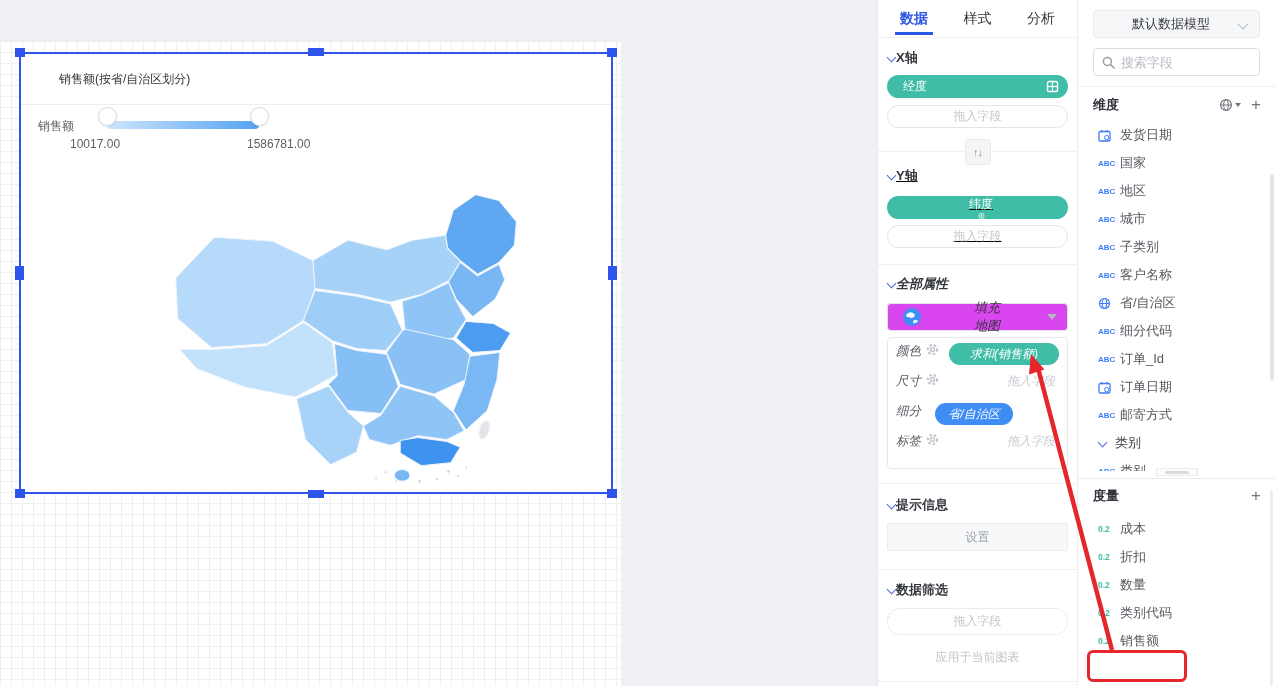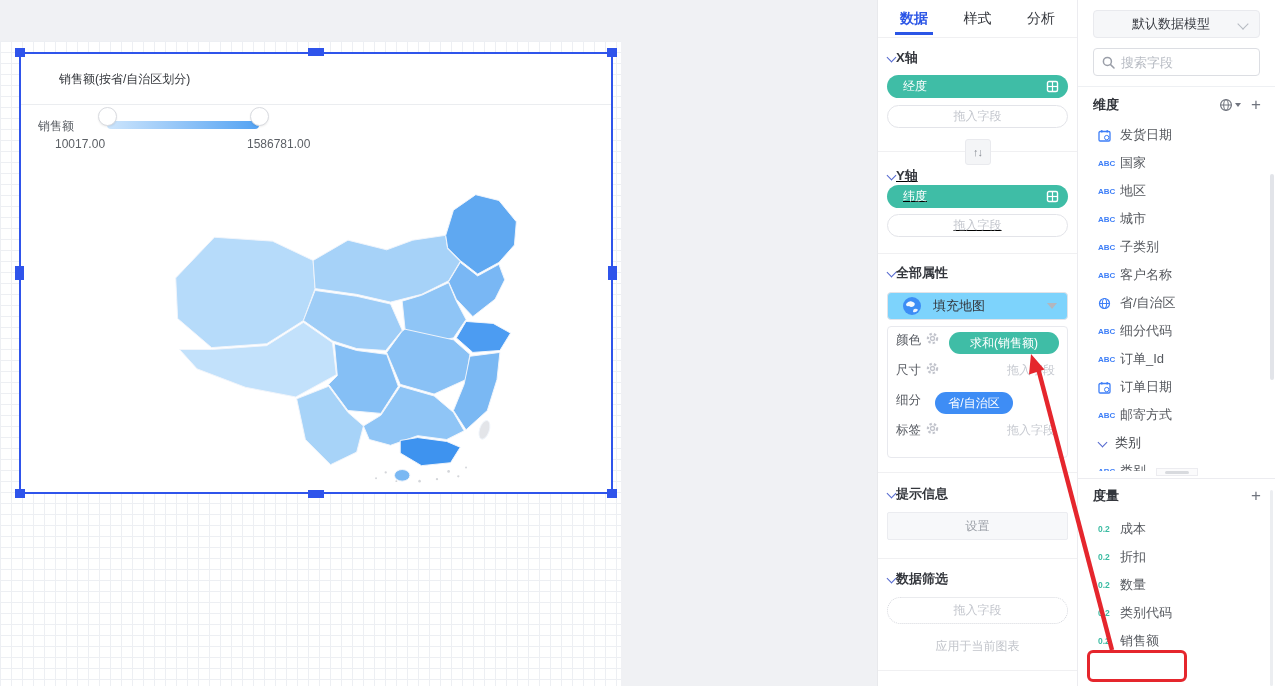--- a/index.html
+++ b/index.html
@@ -21,21 +21,21 @@
   .card-head { height:51px; border-bottom:1px solid #ebedf0; display:flex; align-items:center; padding-left:38px; }
   .card-title { font-size:12px; color:#33363b; }
   .legend { position:absolute; left:0; top:52px; width:100%; height:50px; }
   .legend-label { position:absolute; left:17px; top:12px; font-size:12px; color:#5c6066; }
   .legend-track { position:absolute; left:86px; top:15px; width:152px; height:8px; border-radius:4px;
                   background:linear-gradient(90deg,#cde5fc,#54a3f3); }
   .legend-handle { position:absolute; top:1px; width:19px; height:19px; border-radius:50%; background:#fff;
                    border:1px solid #d9dbe0; box-shadow:0 1px 2px rgba(0,0,0,0.08); }
   .lh-min{left:77px;} .lh-max{left:229px;}
   .legend-val { position:absolute; top:31px; font-size:12px; color:#5c6066; }
-  .lv-min{left:34px;} .lv-max{left:226px;}
+  .lv-min{left:49px;} .lv-max{left:226px;}
   .map-wrap { position:absolute; left:131px; top:131px; width:390px; height:300px; }
 
   
   .mid-panel { position:absolute; left:877px; top:0; width:200px; height:686px; background:#fff; border-left:1px solid #e8e9ec; }
   .tabs { height:38px; display:flex; align-items:center; justify-content:space-between; padding:0 22px; border-bottom:1px solid #f0f0f2; }
   .tab { position:relative; font-size:14px; color:#33363c; height:32px; display:flex; align-items:center; cursor:pointer; }
   .tab.active { color:#2B55E6; font-weight:600; }
   .tab.active::after { content:""; position:absolute; left:-5px; right:-5px; bottom:0; height:3px; background:#2B55E6; }
   .sec { padding:0 9px; }
   .sec-head { display:flex; align-items:center; font-size:13px; color:#33363c; font-weight:600; height:18px; }
@@ -44,22 +44,22 @@
                   border-right:1.6px solid #5468cf; border-bottom:1.6px solid #5468cf; transform:rotate(45deg); }
   .pill { height:23px; border-radius:12px; background:#3FBDA6; color:#fff; font-size:12px;
           display:flex; align-items:center; justify-content:space-between; padding:0 9px 0 16px; }
   .drop { height:23px; border:1px solid #e3e4e9; border-radius:12px; background:#fff; color:#c3c6cd;
           font-size:12px; display:flex; align-items:center; justify-content:center; }
   .drop.dotted { border-style:dotted; height:27px; border-radius:14px; border-color:#d6d8de; }
   .swap-divider { border-top:1px solid #f0f0f2; position:relative; height:0; }
   .swap-box { position:absolute; left:calc(50% - 13px); top:-13px; width:26px; height:26px; background:#f4f5f7;
               border:1px solid #e9eaee; border-radius:3px; display:flex; align-items:center; justify-content:center;
               font-size:11px; color:#8a8e96; letter-spacing:-1px; }
-  .type-select { margin-top:10px; height:28px; border:1px solid #e2e3e8; border-radius:4px; background:#7dd3fc;
-                 display:flex; align-items:center; padding:0 10px 0 14px; }
+  .type-select { margin-top:10px; height:28px; border:1px solid #e2e3e8; border-radius:4px; background:#d946ef;
+                 display:flex; align-items:center; padding:0 10px 0 14px;gap:41px; }
   .type-label { font-size:13px; color:#33363c; margin-left:11px; flex:1; }
   .caret-down { width:0; height:0; border-left:5px solid transparent; border-right:5px solid transparent; border-top:6px solid #b3b6bd; }
   .props-box { margin-top:6px; border:1px solid #e8e9ee; border-radius:4px; padding:5px 8px; }
   .prow { display:flex; height:30px; }
   .plabel { font-size:12.5px; color:#565a61; flex:0 0 auto; }
   .gear { margin-left:5px; flex:0 0 auto; display:flex; }
   .pill-sm { height:22px; border-radius:11px; color:#fff; font-size:12px; display:flex; align-items:center; justify-content:center; }
   .pill-sm.teal { flex:1; margin-left:10px; background:#3FBDA6; }
   .pill-sm.blue { width:78px; margin-left:14px; background:#3E8DF5; }
   .ph { margin-left:auto; color:#c6c9d0; font-size:12px; padding-right:4px; }
@@ -200,36 +200,36 @@
       <div class="swap-box">
         <span>↑↓</span>
       </div>
     </div>
 
     <div class="sec" style="padding-top:15px;text-decoration:underline;">
       <div class="sec-head">
         <span class="chev"></span>
         <span>Y轴</span>
       </div>
-      <div class="pill" style="">
+      <div class="pill" style="margin-top:11px;flex-direction:column;">
         <span>纬度</span>
         <svg width="13" height="13" viewBox="0 0 13 13">
           <rect x="1.5" y="1.5" width="10" height="10" rx="1.5" fill="none" stroke="#fff" stroke-width="1.4"></rect>
           <line x1="6.5" y1="1.5" x2="6.5" y2="11.5" stroke="#fff" stroke-width="1.2"></line>
           <line x1="1.5" y1="6.5" x2="11.5" y2="6.5" stroke="#fff" stroke-width="1.2"></line>
         </svg>
       </div>
       <div class="drop" style="margin:6px 0 16px;">
         <span>拖入字段</span>
       </div>
     </div>
 
     <div class="panel-line"></div>
 
-    <div class="sec" style="padding-top:10px;">
+    <div class="sec" style="padding-top:10px;font-style:italic;">
       <div class="sec-head">
         <span class="chev"></span>
         <span>全部属性</span>
       </div>
       <div class="type-select">
         <svg width="20" height="20" viewBox="0 0 20 20">
           <circle cx="10" cy="10" r="9" fill="#3D8DF5"></circle>
           <path d="M4,8 Q7,4 11,6 Q14,7 12,10 Q9,12 7,10 Q4,11 4,8 Z" fill="#fff" opacity="0.95"></path>
           <path d="M12,13 Q15,12 16,14 Q14,17 11,16 Q11,14 12,13 Z" fill="#fff" opacity="0.9"></path>
         </svg>

